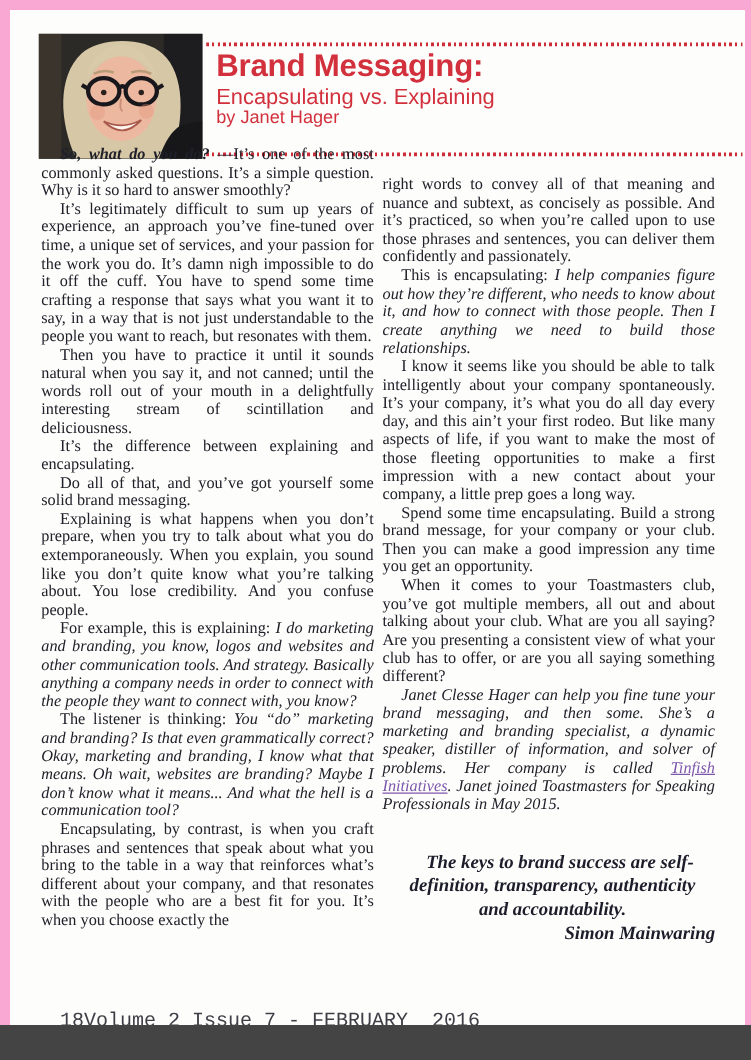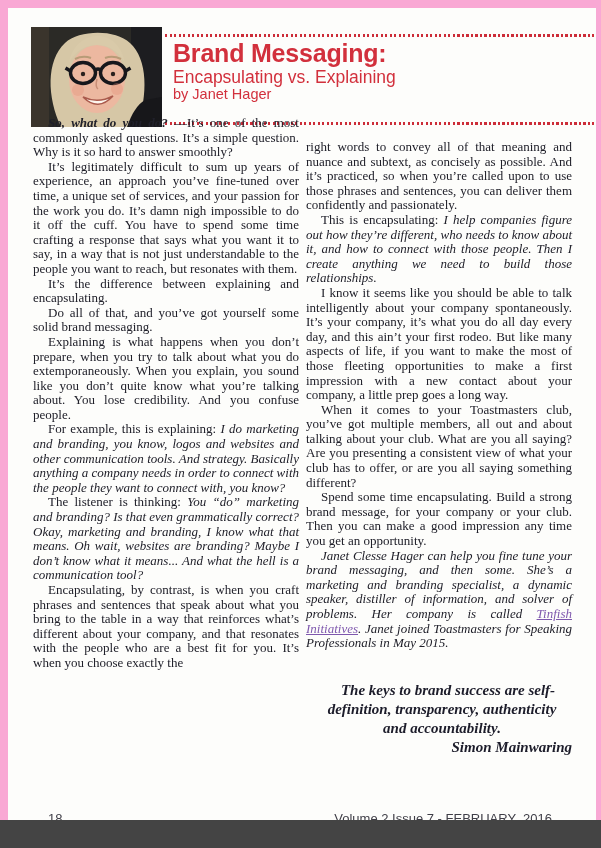--- a/index.html
+++ b/index.html
@@ -31,22 +31,22 @@
   .seg-i{font-style:italic;}
   .seg-bi{font-weight:bold;font-style:italic;}
   a.seg-link{font-style:italic;color:#7e57ad;text-decoration:underline;}
   .col p.quote{margin:30px 0 0 20px;font-size:15px;line-height:19px;text-indent:12px;
                text-align:center;width:232px;color:#1c1c2a;}
   .col p.quote-attrib{margin:0 0 0 20px;font-size:15px;line-height:19px;text-indent:24px;
                text-align:right;color:#1c1c2a;}
 
   
   .footer{position:absolute;left:40px;right:44px;bottom:12px;display:flex;
-          justify-content:space-between;font-family:Liberation Sans, sans-serif;
-          font-size:13px;color:#3f3e47;}
+          justify-content:flex-start;font-family:Liberation Mono, monospace;
+          font-size:16px;color:#3f3e47;}
   .footer span{white-space:pre;}
 </style>
 </head>
 <body>
 
 <div class="page">
   <div class="sheet">
 
     <div class="photo">
       <svg width="131" height="100" viewBox="0 0 131 100">
@@ -79,34 +79,35 @@
       <div class="rule"></div>
       <div class="title">Brand Messaging:</div>
       <div class="subtitle">Encapsulating vs. Explaining</div>
       <div class="byline">by Janet Hager</div>
       <div class="rule"></div>
     </div>
 
     <div class="col col-left">
         <p><span class="seg-bi">So, what do you do? </span><span class="seg-n">—It’s one of the most commonly asked questions. It’s a simple question. Why is it so hard to answer smoothly?</span></p>
         <p><span class="seg-n">It’s legitimately difficult to sum up years of experience, an approach you’ve fine-tuned over time, a unique set of services, and your passion for the work you do. It’s damn nigh impossible to do it off the cuff. You have to spend some time crafting a response that says what you want it to say, in a way that is not just understandable to the people you want to reach, but resonates with them.</span></p>
+        <p><span class="seg-n">Then you have to practice it until it sounds natural when you say it, and not canned; until the words roll out of your mouth in a delightfully interesting stream of scintillation and deliciousness.</span></p>
         <p><span class="seg-n">It’s the difference between explaining and encapsulating.</span></p>
         <p><span class="seg-n">Do all of that, and you’ve got yourself some solid brand messaging.</span></p>
         <p><span class="seg-n">Explaining is what happens when you don’t prepare, when you try to talk about what you do extemporaneously. When you explain, you sound like you don’t quite know what you’re talking about. You lose credibility. And you confuse people.</span></p>
         <p><span class="seg-n">For example, this is explaining: </span><span class="seg-i">I do marketing and branding, you know, logos and websites and other communication tools. And strategy. Basically anything a company needs in order to connect with the people they want to connect with, you know?</span></p>
         <p><span class="seg-n">The listener is thinking: </span><span class="seg-i">You “do” marketing and branding? Is that even grammatically correct? Okay, marketing and branding, I know what that means. Oh wait, websites are branding? Maybe I don’t know what it means... And what the hell is a communication tool?</span></p>
         <p><span class="seg-n">Encapsulating, by contrast, is when you craft phrases and sentences that speak about what you bring to the table in a way that reinforces what’s different about your company, and that resonates with the people who are a best fit for you. It’s when you choose exactly the</span></p>
       </div>
 
     <div class="col col-right">
         <p class="no-indent"><span class="seg-n">right words to convey all of that meaning and nuance and subtext, as concisely as possible. And it’s practiced, so when you’re called upon to use those phrases and sentences, you can deliver them confidently and passionately.</span></p>
         <p><span class="seg-n">This is encapsulating: </span><span class="seg-i">I help companies figure out how they’re different, who needs to know about it, and how to connect with those people. Then I create anything we need to build those relationships.</span></p>
         <p><span class="seg-n">I know it seems like you should be able to talk intelligently about your company spontaneously. It’s your company, it’s what you do all day every day, and this ain’t your first rodeo. But like many aspects of life, if you want to make the most of those fleeting opportunities to make a first impression with a new contact about your company, a little prep goes a long way.</span></p>
+        <p><span class="seg-n">Spend some time encapsulating. Build a strong brand message, for your company or your club. Then you can make a good impression any time you get an opportunity.</span></p>
         <p><span class="seg-n">When it comes to your Toastmasters club, you’ve got multiple members, all out and about talking about your club. What are you all saying? Are you presenting a consistent view of what your club has to offer, or are you all saying something different?</span></p>
-        <p><span class="seg-n">Spend some time encapsulating. Build a strong brand message, for your company or your club. Then you can make a good impression any time you get an opportunity.</span></p>
         <p><span class="seg-i">Janet Clesse Hager can help you fine tune your brand messaging, and then some. She’s a marketing and branding specialist, a dynamic speaker, distiller of information, and solver of problems. Her company is called </span><a class="seg-link" href="#">Tinfish Initiatives</a><span class="seg-i">. Janet joined Toastmasters for Speaking Professionals in May 2015.</span></p>
         <p class="quote"><span class="seg-bi">The keys to brand success are self-definition, transparency, authenticity and accountability.</span></p>
         <p class="quote-attrib"><span class="seg-bi">Simon Mainwaring</span></p>
       </div>
 
     <div class="footer">
       <span>18</span>
       <span>Volume 2 Issue 7 - FEBRUARY  2016</span>
     </div>
 

